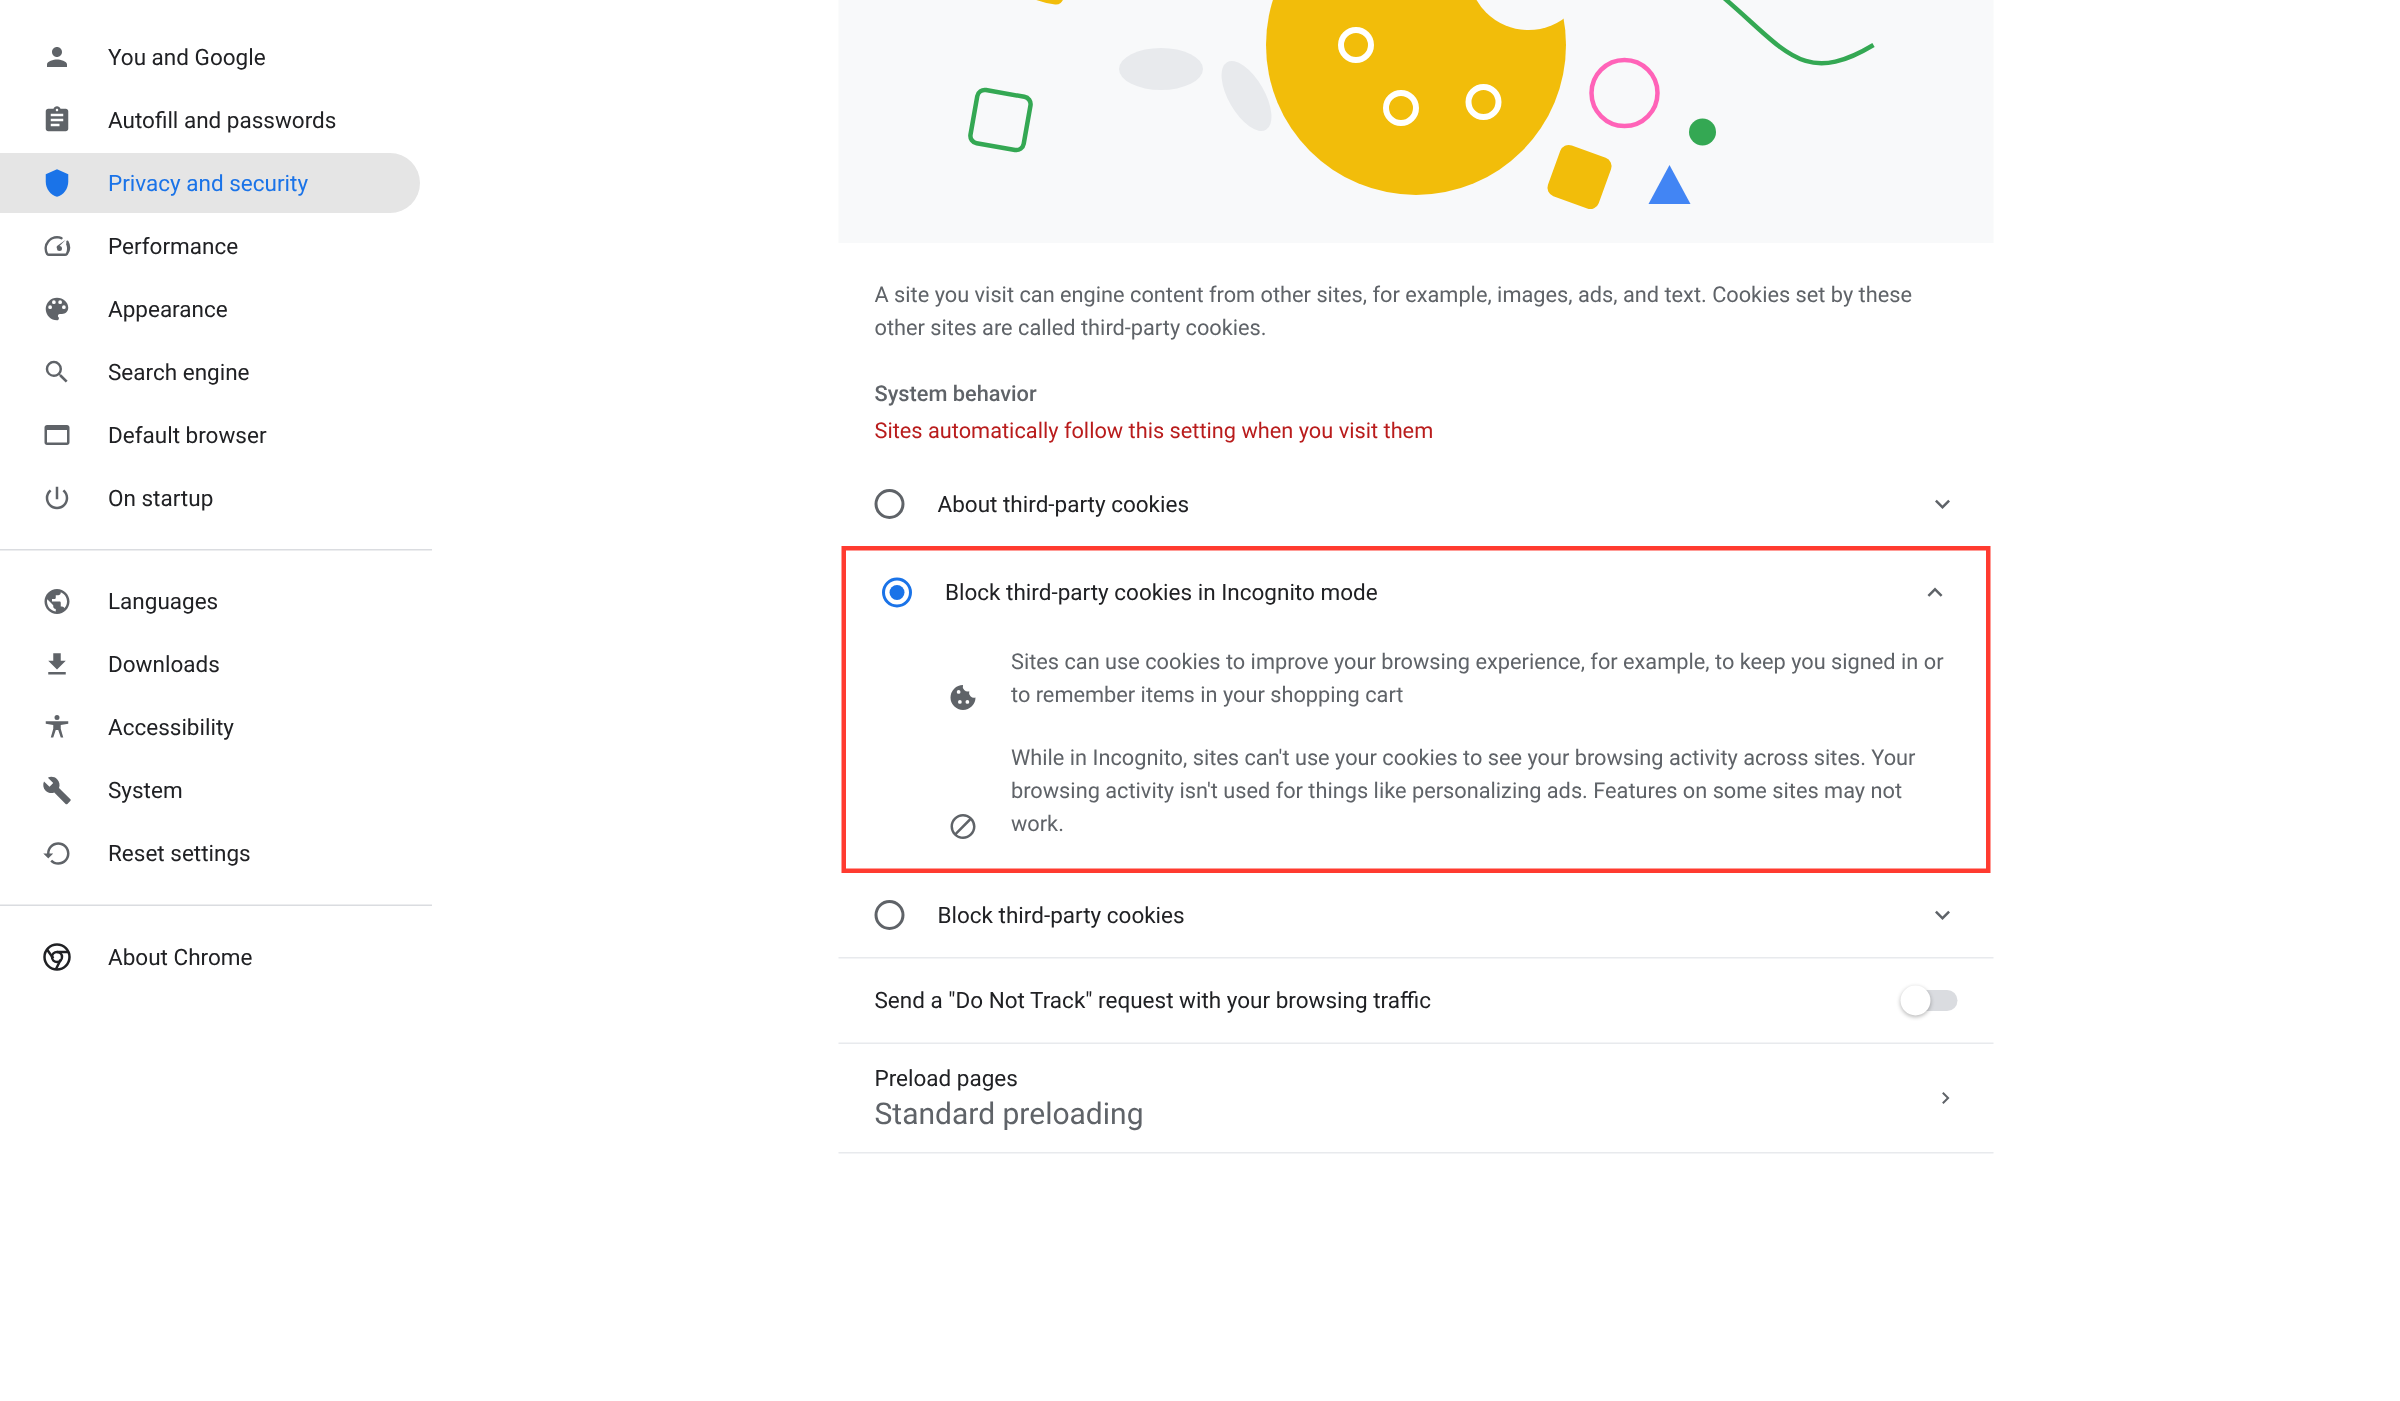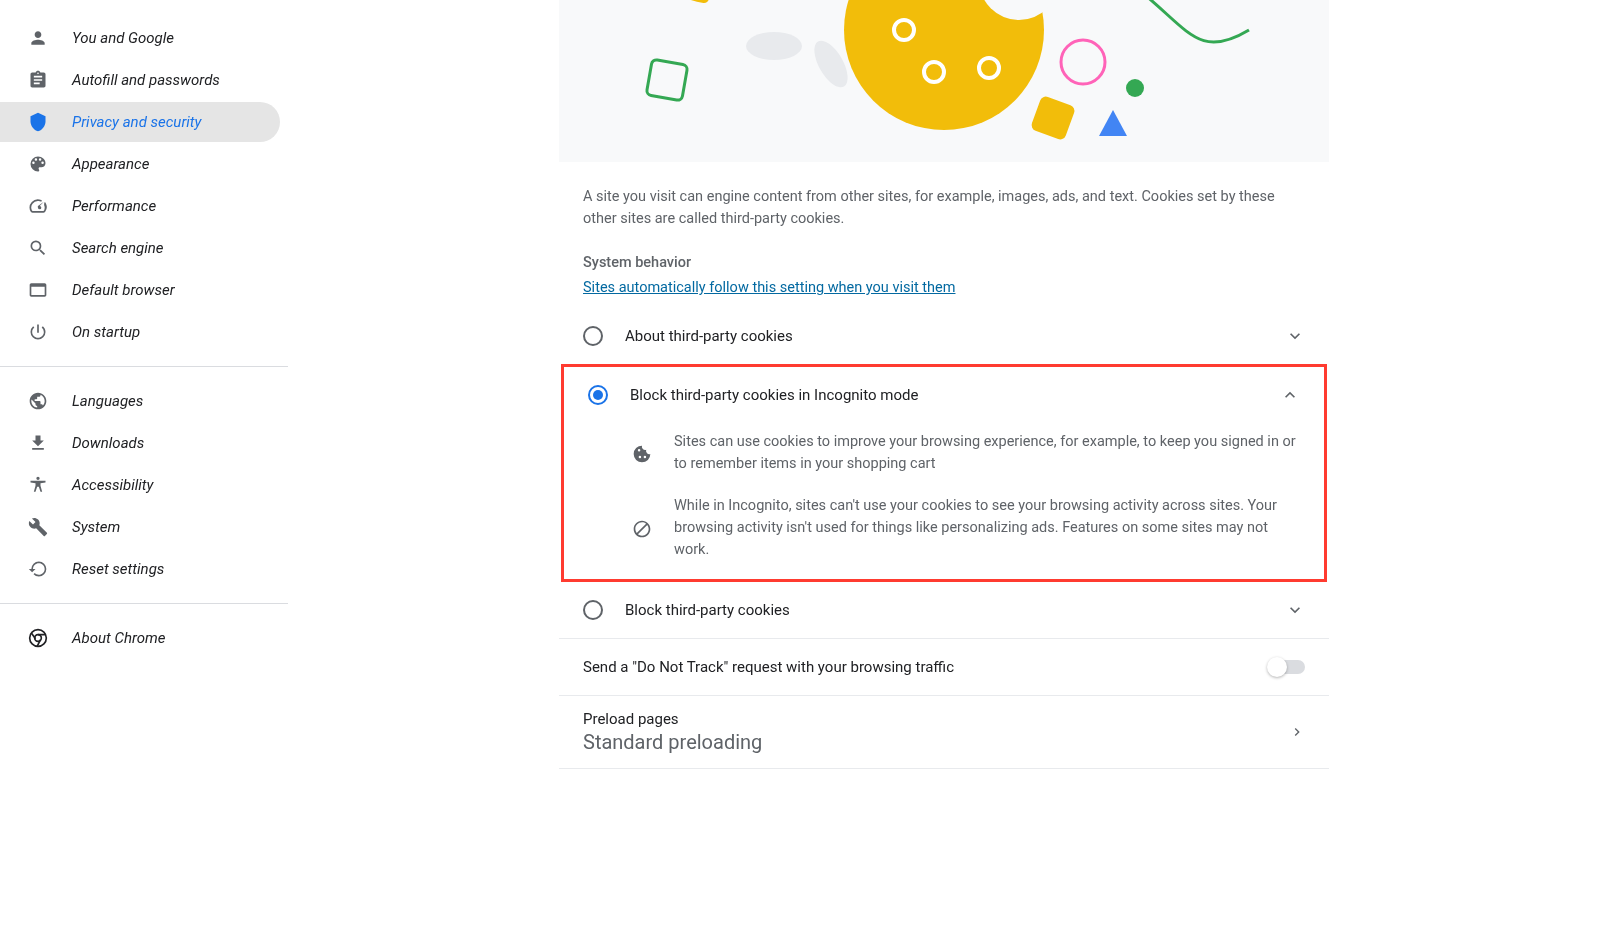--- a/index.html
+++ b/index.html
@@ -26,21 +26,20 @@
     display: flex;
     align-items: center;
     height: 40px;
     padding: 0 24px 0 28px;
     margin: 2px 8px 2px 0;
     border-radius: 0 20px 20px 0;
     cursor: pointer;
     font-size: 15px;
     color: #202124;
     position: relative;
-    font-style: italic;
   }
   .nav-item.active {
     background: #e5e5e5;
     color: #1a73e8;
   }
   .nav-item.active .nav-icon { fill: #1a73e8; }
   .nav-icon {
     width: 20px;
     height: 20px;
     margin-right: 24px;
@@ -86,23 +85,22 @@
   
   
   .section-label {
     padding: 24px 24px 0 24px;
     color: #5f6368;
     font-size: 14.5px;
     font-weight: 500;
   }
   .section-sublabel {
     padding: 8px 24px 12px 24px;
-    color: #0369a1;
+    color: #b91c1c;
     font-size: 14.5px;
-    text-decoration: underline;
   }
   
   
   .radio-row {
     display: flex;
     align-items: center;
     padding: 14px 24px;
     min-height: 56px;
     cursor: pointer;
   }
@@ -123,21 +121,21 @@
   .expand-icon { width: 20px; height: 20px; fill: #5f6368; }
   
   
   .highlighted {
     border: 3px solid #ff3b30;
     margin: 0 2px;
   }
   .detail-row {
     display: flex;
     padding: 8px 24px 12px 68px;
-    align-items: center;
+    align-items: flex-end;
   }
   .detail-icon {
     width: 20px;
     height: 20px;
     fill: #5f6368;
     margin-right: 22px;
     margin-top: 2px;
     flex-shrink: 0;
   }
   .detail-text {
@@ -268,29 +266,29 @@
         <span class="nav-label">Autofill and passwords</span>
       </div>
       <div class="nav-item active">
         <svg class="nav-icon" viewBox="0 0 24 24">
             <use href="#i-shield"></use>
           </svg>
         <span class="nav-label">Privacy and security</span>
       </div>
       <div class="nav-item">
         <svg class="nav-icon" viewBox="0 0 24 24">
+            <use href="#i-speedometer"></use>
+          </svg>
+        <span class="nav-label">Performance</span>
+      </div>
+      <div class="nav-item">
+        <svg class="nav-icon" viewBox="0 0 24 24">
             <use href="#i-palette"></use>
           </svg>
         <span class="nav-label">Appearance</span>
-      </div>
-      <div class="nav-item">
-        <svg class="nav-icon" viewBox="0 0 24 24">
-            <use href="#i-speedometer"></use>
-          </svg>
-        <span class="nav-label">Performance</span>
       </div>
       <div class="nav-item">
         <svg class="nav-icon" viewBox="0 0 24 24">
             <use href="#i-search"></use>
           </svg>
         <span class="nav-label">Search engine</span>
       </div>
       <div class="nav-item">
         <svg class="nav-icon" viewBox="0 0 24 24">
             <use href="#i-browser"></use>

